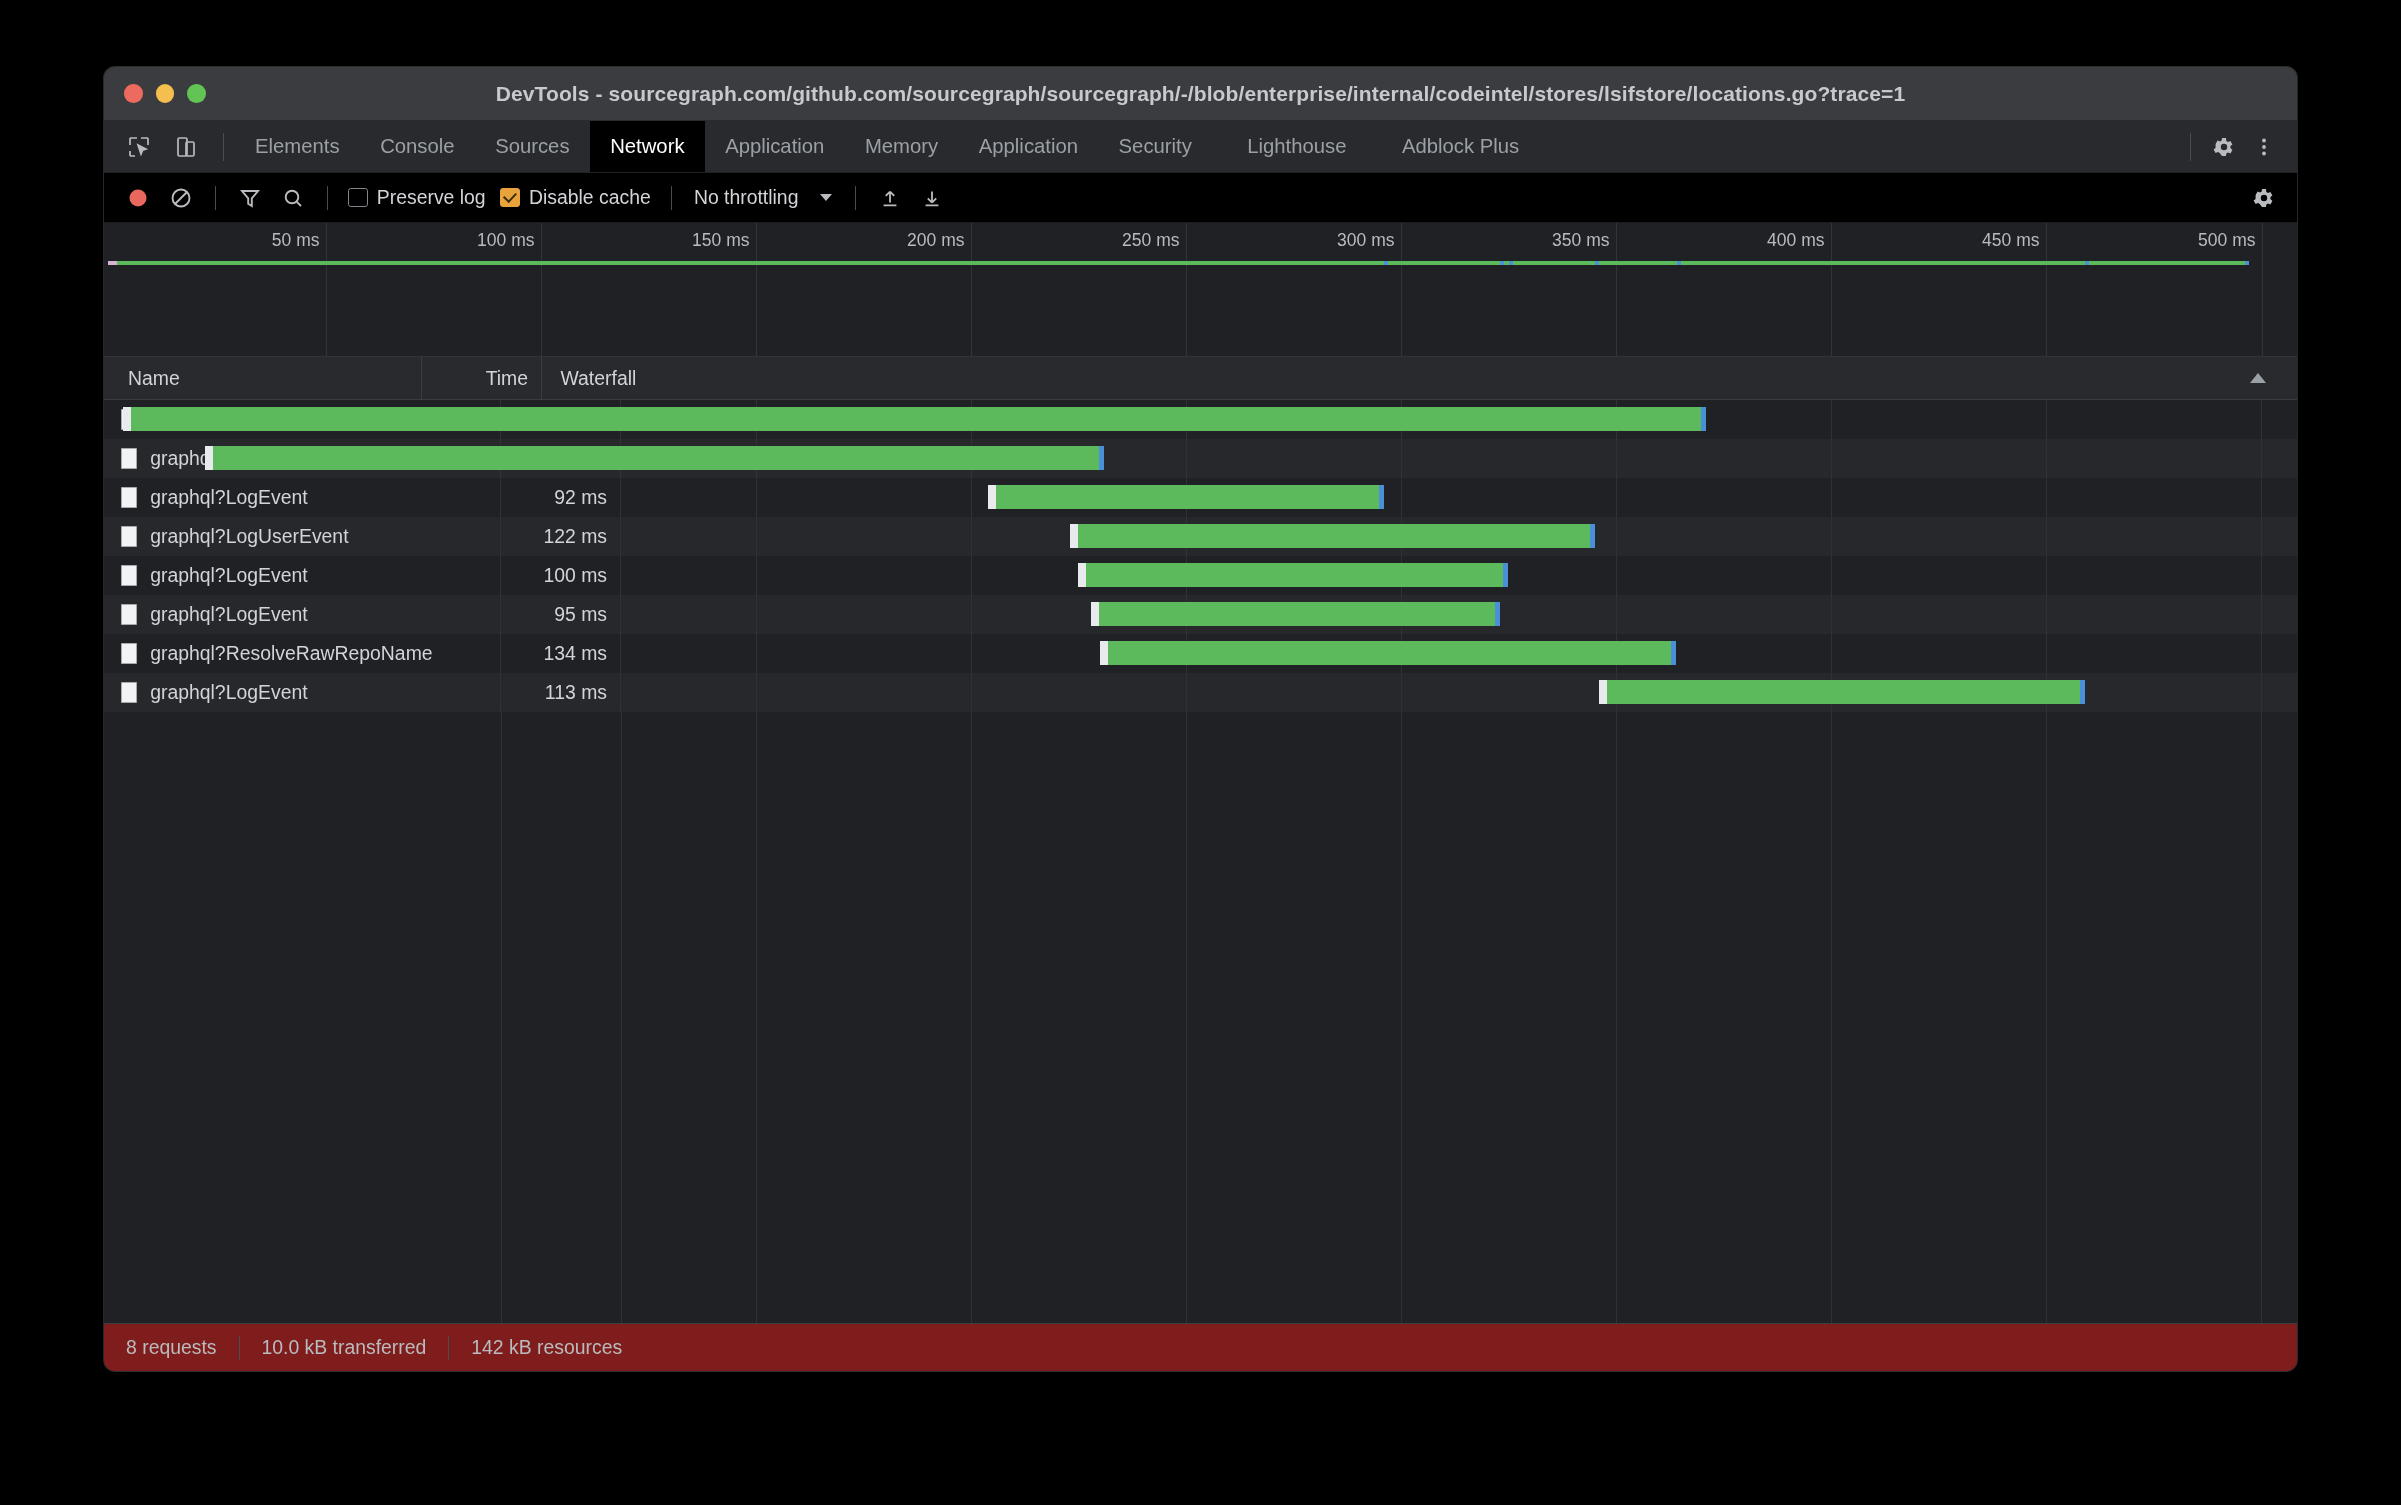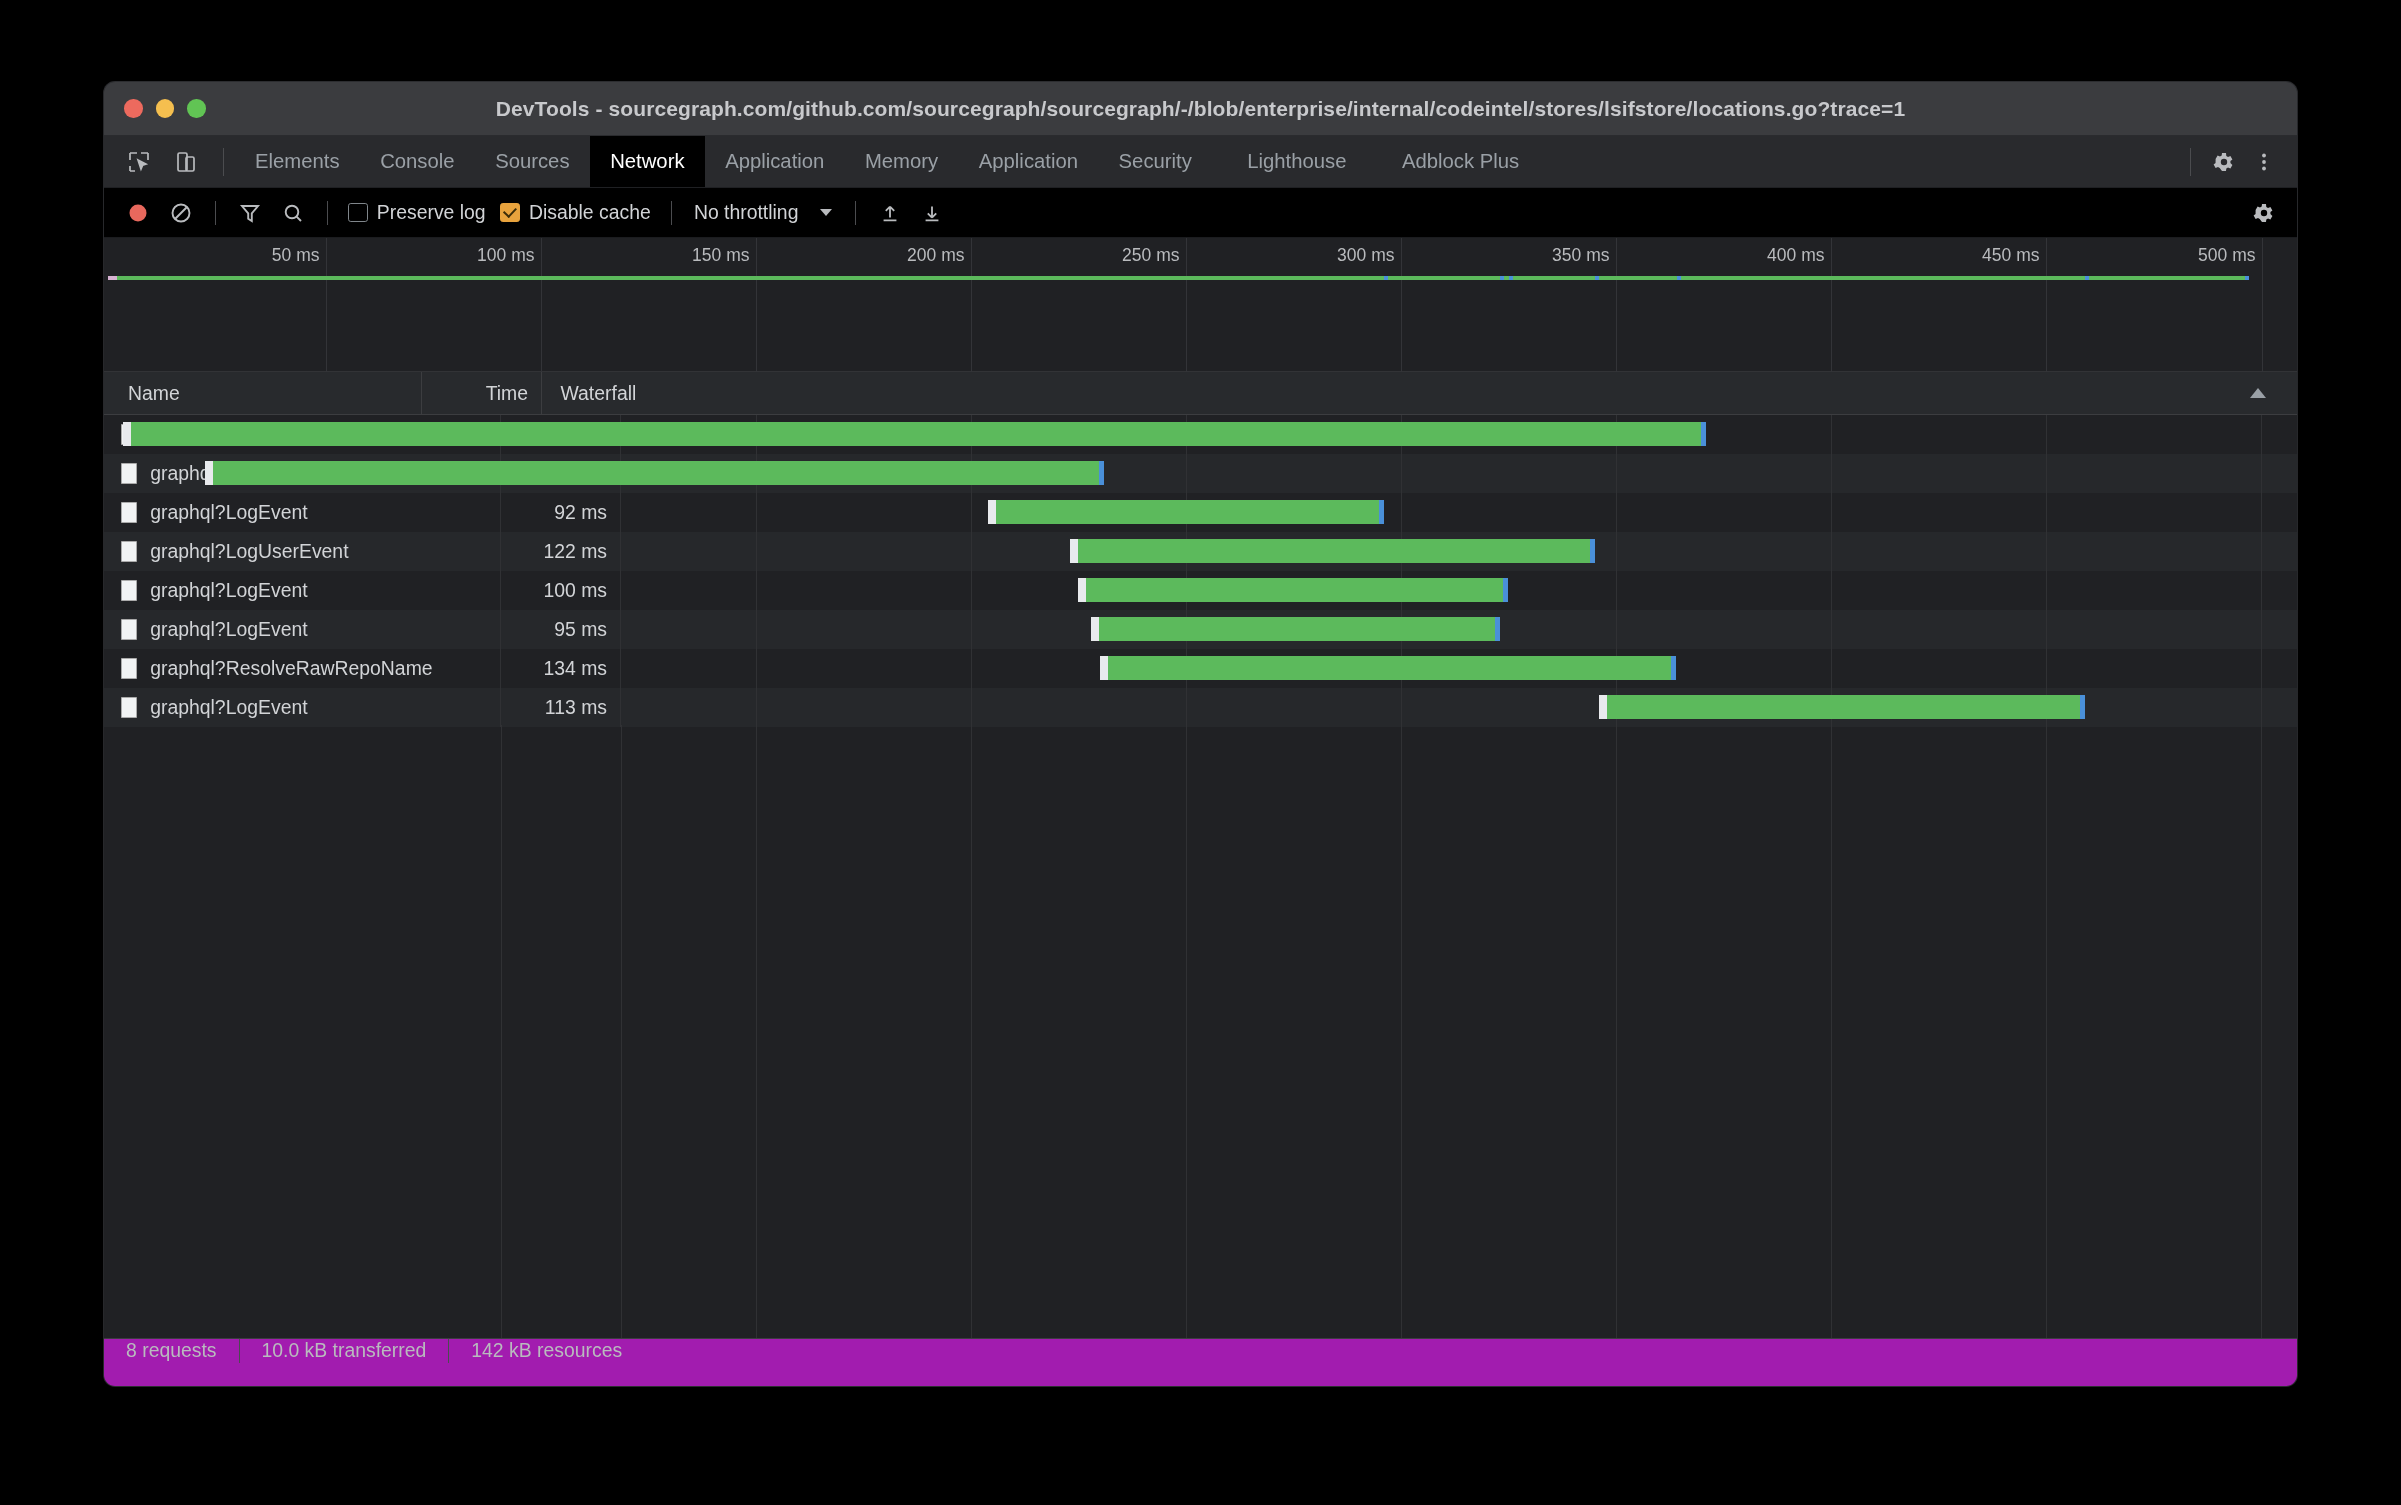--- a/index.html
+++ b/index.html
@@ -6,21 +6,21 @@
   html, body {
     width: 2401px; height: 1506px;
     background: #000000;
     font-family: "Liberation Sans", sans-serif;
     overflow: hidden;
   }
 
   
   #window {
     position: absolute;
-    left: 104px; top: 82px;
+    left: 104px; top: 67px;
     width: 2193px; height: 1304px;
     background: #202124;
     border-radius: 11px;
     overflow: hidden;
     box-shadow: 0 0 0 0.9px #2c2d30;
     display: flex; flex-direction: column;
   }
 
   
   #titlebar {
@@ -179,23 +179,23 @@
     position: absolute; top: 7.4px; height: 24px;
     display: flex; align-items: stretch;
   }
   .bar-wait { background: #e8eaed; width: 8.3px; flex: 0 0 8.3px; }
   .bar-fill { background: #5cba5c; flex: 1; }
   .bar-tail { background: #4a90d9; width: 4.6px; flex: 0 0 4.6px; }
 
   
   #statusbar {
     flex: 0 0 48px;
-    background: #a21caf;
+    background: #7f1d1d;
     border-top: 0.9px solid #3c3d40;
-    display: flex; 
+    display: flex; align-items: center;
     padding-left: 22px; gap: 0;
     font-size: 19.4px; color: #b9bbbe;
   }
   .status-item { padding: 0 22px; }
   .status-item:first-child { padding-left: 0; }
   .status-div { width:0.9px; height: 24px; background: #4b4c4f; }
 
   svg { display: block; }
 </style>
 </head>

